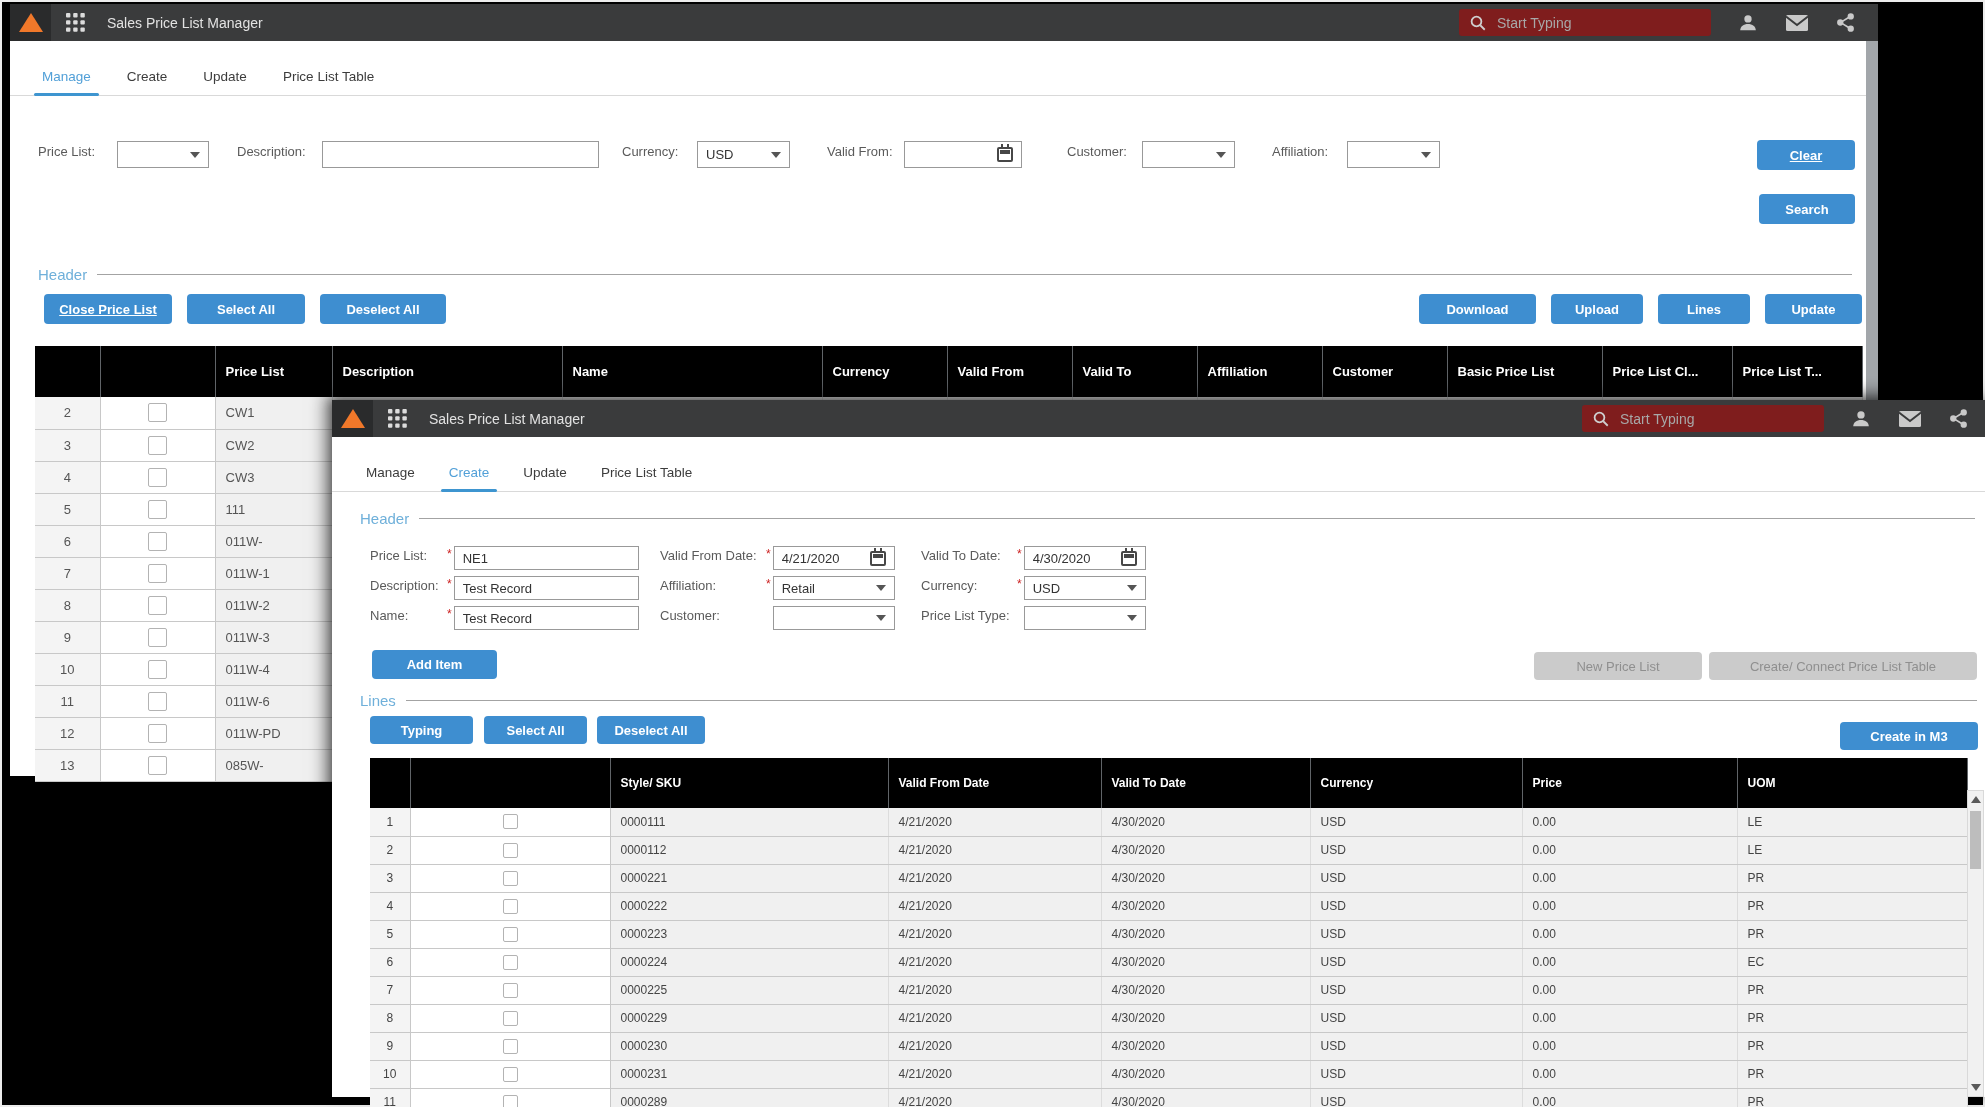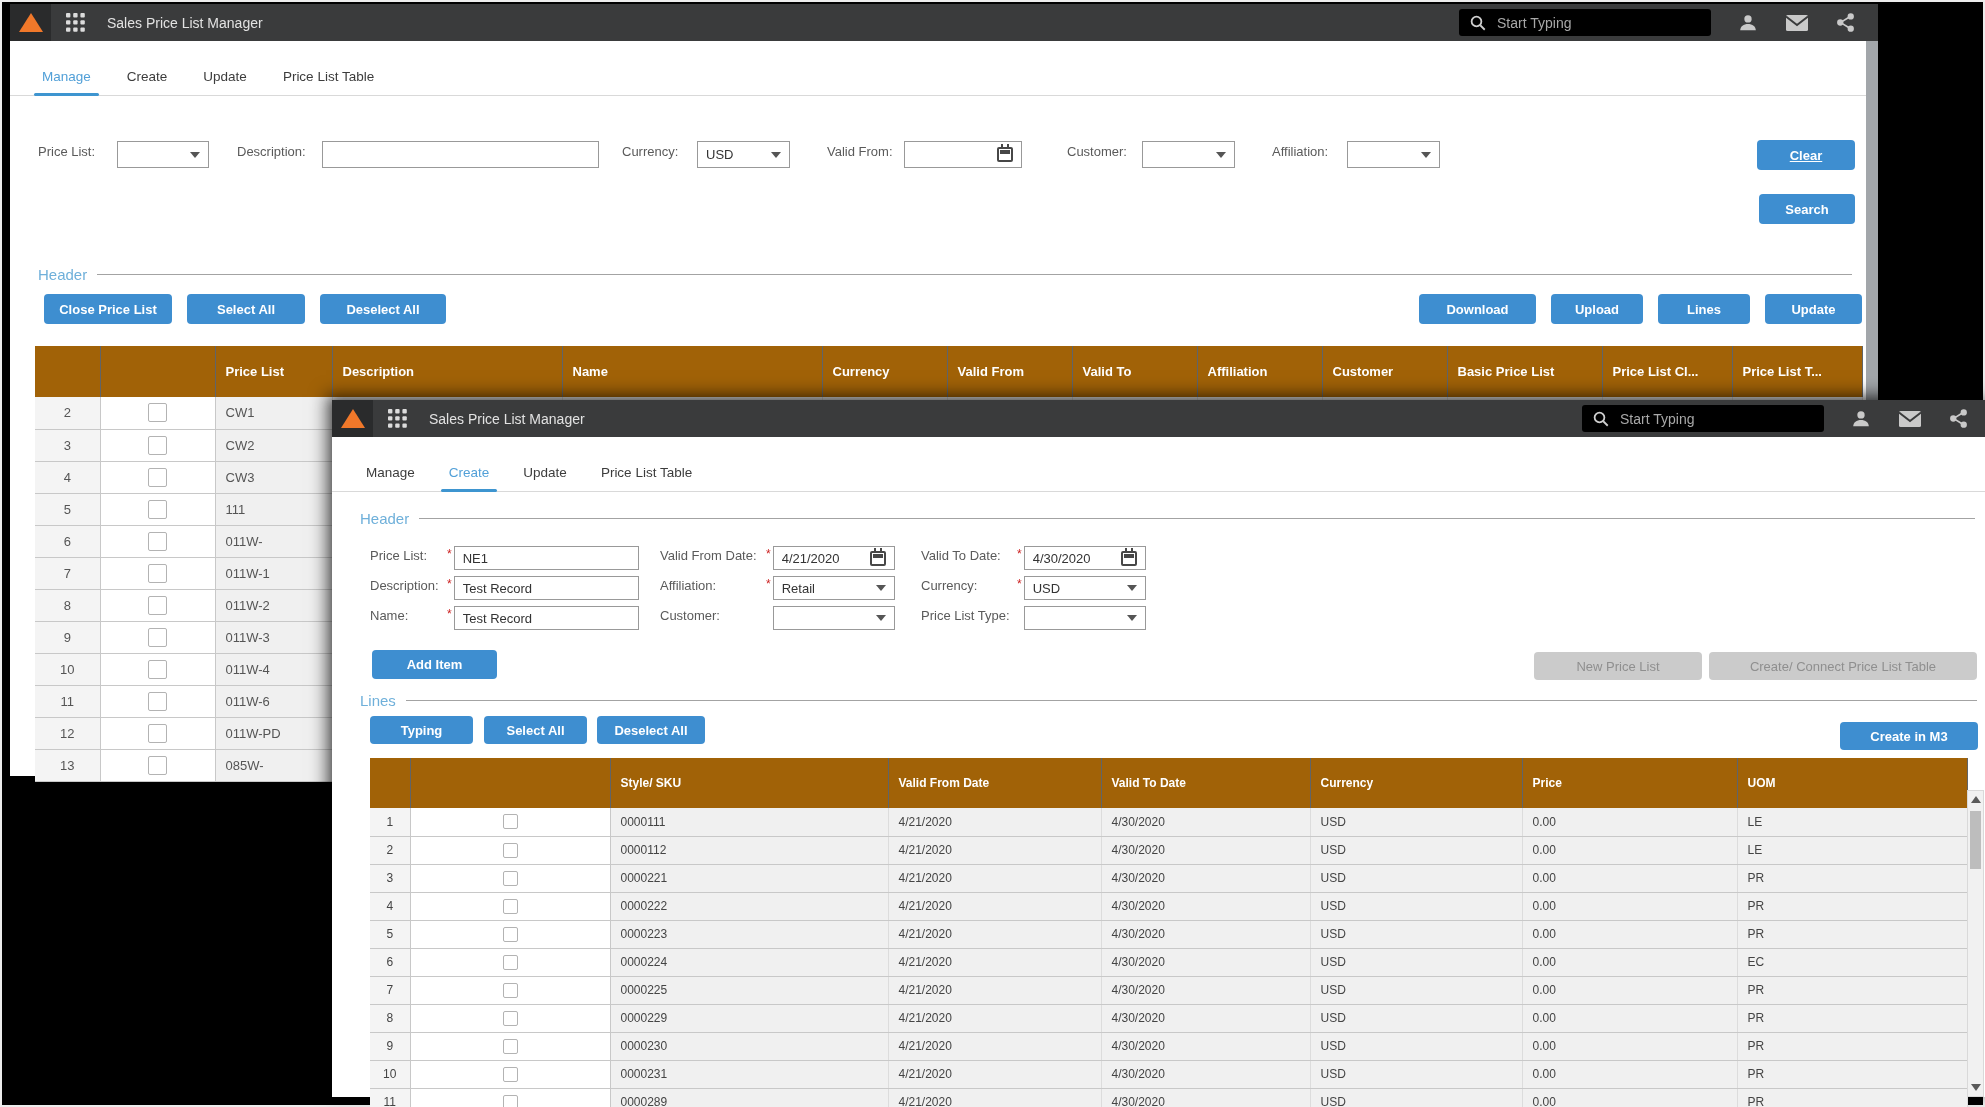--- a/index.html
+++ b/index.html
@@ -8,21 +8,21 @@
   .canvas{position:absolute;inset:0;background:#000;border:2px solid #ececec;box-sizing:border-box;}
 
   
   .window{position:absolute;background:#fff;}
   .topbar{position:absolute;top:0;left:0;right:0;height:37px;background:#3a3b3c;display:flex;align-items:center;}
   .logo-tile{width:41px;height:37px;background:#2a2b2c;display:flex;align-items:center;justify-content:center;flex:0 0 41px;}
   .tri{width:0;height:0;border-left:12px solid transparent;border-right:12px solid transparent;border-bottom:19px solid #f0782a;}
   .grid-icon{margin-left:15px;display:block;}
   .bar-title{color:#e2e2e2;font-size:14px;margin-left:22px;white-space:nowrap;}
   .bar-right{margin-left:auto;display:flex;align-items:center;gap:26px;margin-right:22px;}
-  .searchbox{background:#000000;border-radius:3px;height:27px;width:232px;display:flex;align-items:center;padding:0 10px;gap:10px;}
+  .searchbox{background:#7f1d1d;border-radius:3px;height:27px;width:232px;display:flex;align-items:center;padding:0 10px;gap:10px;}
   .searchbox .ph{color:#a8a8a8;font-size:14px;}
 
   .tabs{position:absolute;left:0;right:0;top:37px;height:55px;border-bottom:1px solid #d9d9d9;display:flex;align-items:flex-end;gap:36px;padding-left:32px;box-sizing:border-box;}
   .tab{font-size:13.5px;color:#3c3c3c;padding-bottom:11px;position:relative;cursor:default;white-space:nowrap;}
   .tab.active{color:#52a0d8;}
   .tab.active::after{content:"";position:absolute;left:-8px;right:-8px;bottom:-1px;height:3px;background:#3e95d0;border-radius:2px;}
 
   .section{position:absolute;display:flex;align-items:center;gap:10px;}
   .section-label{color:#6fb0da;font-size:15px;white-space:nowrap;}
   .rule{flex:1;height:1px;background:#a3a3a3;}
@@ -33,21 +33,21 @@
   .fitem{position:absolute;display:flex;align-items:center;}
   .flabel{font-size:13px;color:#5a5a5a;white-space:nowrap;}
   .ctrl{border:1px solid #999;background:#fff;height:27px;box-sizing:border-box;display:flex;align-items:center;padding:0 8px;font-size:13px;color:#333;position:relative;}
   .ctrl.small{height:24px;}
   .ctrl .val{flex:1;overflow:hidden;white-space:nowrap;}
   .darr{width:0;height:0;border-left:5px solid transparent;border-right:5px solid transparent;border-top:6px solid #555;margin-left:6px;flex:0 0 auto;}
   .req{color:#cc2222;font-size:12px;margin:0 2px 8px 0;}
 
   
   table{border-collapse:collapse;table-layout:fixed;}
-  th{background:#a16207;color:#fff;font-weight:bold;text-align:left;padding:18px 10px;border-right:1px solid #606468;box-sizing:border-box;overflow:hidden;white-space:nowrap;}
+  th{background:#000000;color:#fff;font-weight:bold;text-align:left;padding:18px 10px;border-right:1px solid #606468;box-sizing:border-box;overflow:hidden;white-space:nowrap;}
   td{background:#f0f0f0;color:#555;padding:0 10px;border-bottom:1px solid #c8c8c8;border-right:1px solid #dcdcdc;box-sizing:border-box;overflow:hidden;white-space:nowrap;}
   td.num{background:#f4f4f4;text-align:center;border-right:1px solid #c8c8c8;}
   td.cbx-cell{background:#fff;text-align:center;border-right:1px solid #c8c8c8;}
   .cbx{display:inline-block;border:1px solid #b3b3b3;border-radius:2px;background:#fff;vertical-align:middle;}
   .back-table th{height:46px;font-size:13px;}
   .back-table td{height:32px;font-size:13px;}
   .back-table .cbx{width:17px;height:17px;}
   .front-table th{height:32px;font-size:12px;}
   .front-table td{height:28px;font-size:12px;color:#444;}
   .front-table .cbx{width:13px;height:13px;}
@@ -186,21 +186,21 @@
       </div>
 
     <div class="btn" style="left:1747px;top:136px;width:98px;text-decoration:underline;">Clear</div>
     <div class="btn" style="left:1749px;top:190px;width:96px;">Search</div>
 
     <div class="section" style="left:28px;right:26px;top:262px;">
       <span class="section-label">Header</span>
       <div class="rule"></div>
     </div>
 
-    <div class="btn" style="left:34px;top:290px;width:128px;">Close Price List</div>
+    <div class="btn" style="left:34px;top:290px;width:128px;text-decoration:underline;">Close Price List</div>
     <div class="btn" style="left:177px;top:290px;width:118px;">Select All</div>
     <div class="btn" style="left:310px;top:290px;width:126px;">Deselect All</div>
 
     <div class="btn" style="left:1409px;top:290px;width:117px;">Download</div>
     <div class="btn" style="left:1541px;top:290px;width:92px;">Upload</div>
     <div class="btn" style="left:1648px;top:290px;width:92px;">Lines</div>
     <div class="btn" style="left:1755px;top:290px;width:97px;">Update</div>
 
     <table class="back-table" style="position:absolute;left:25px;top:342px;width:1827px;">
       <colgroup>

